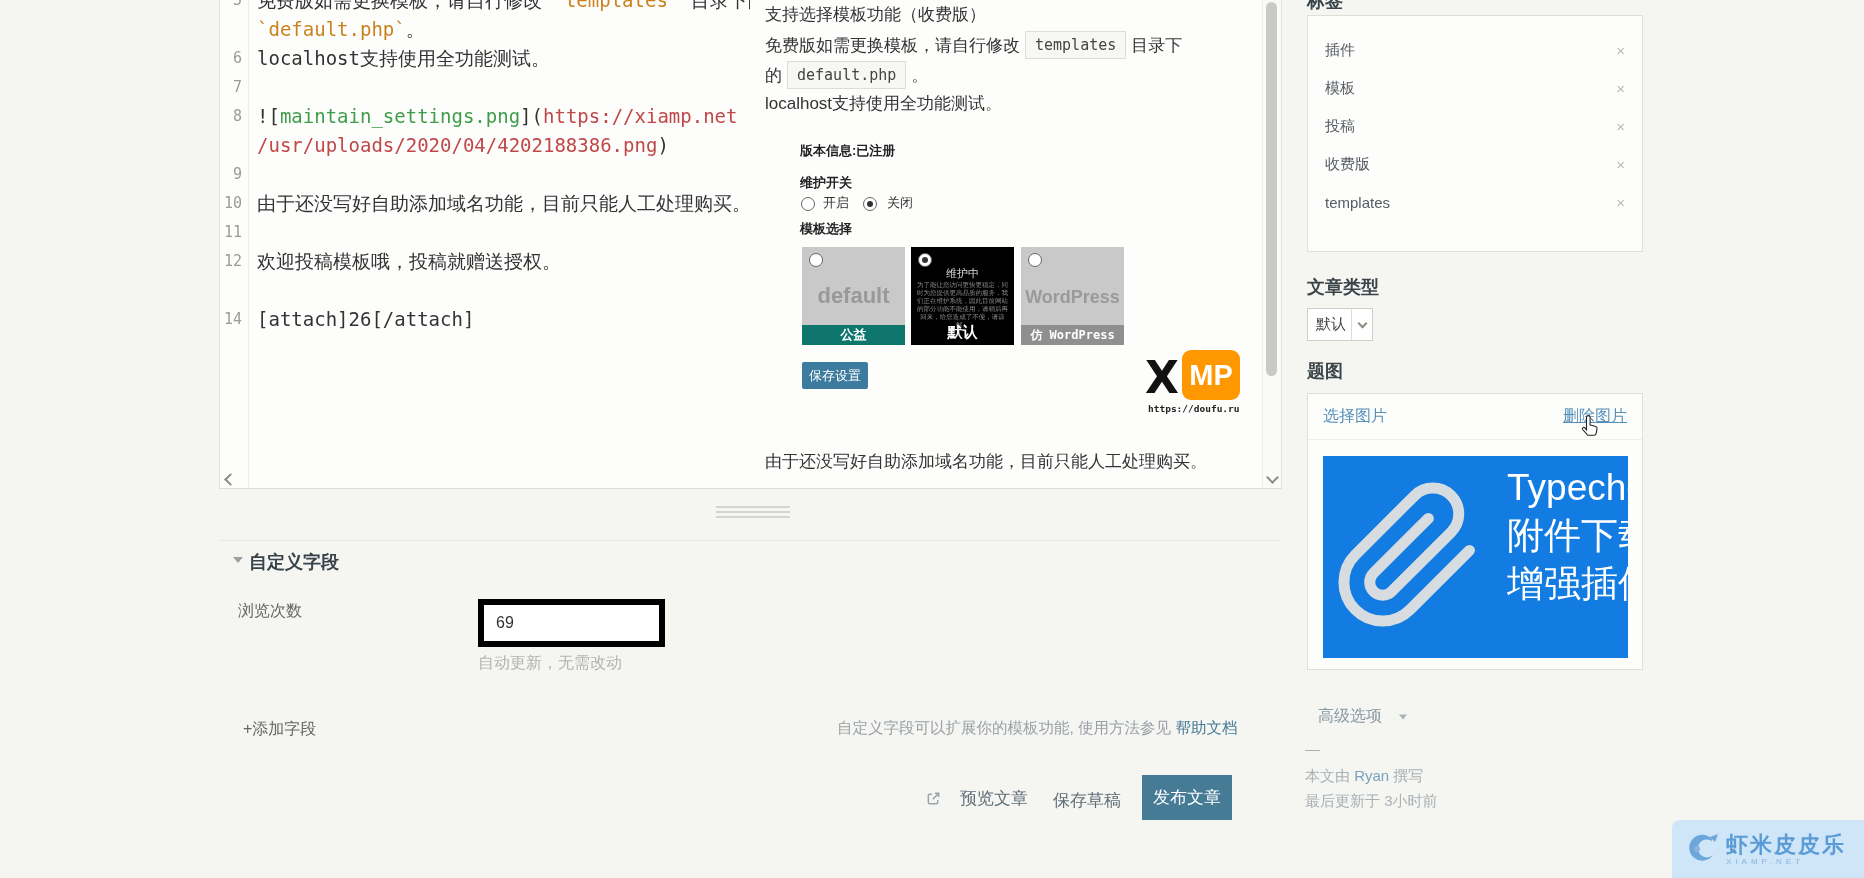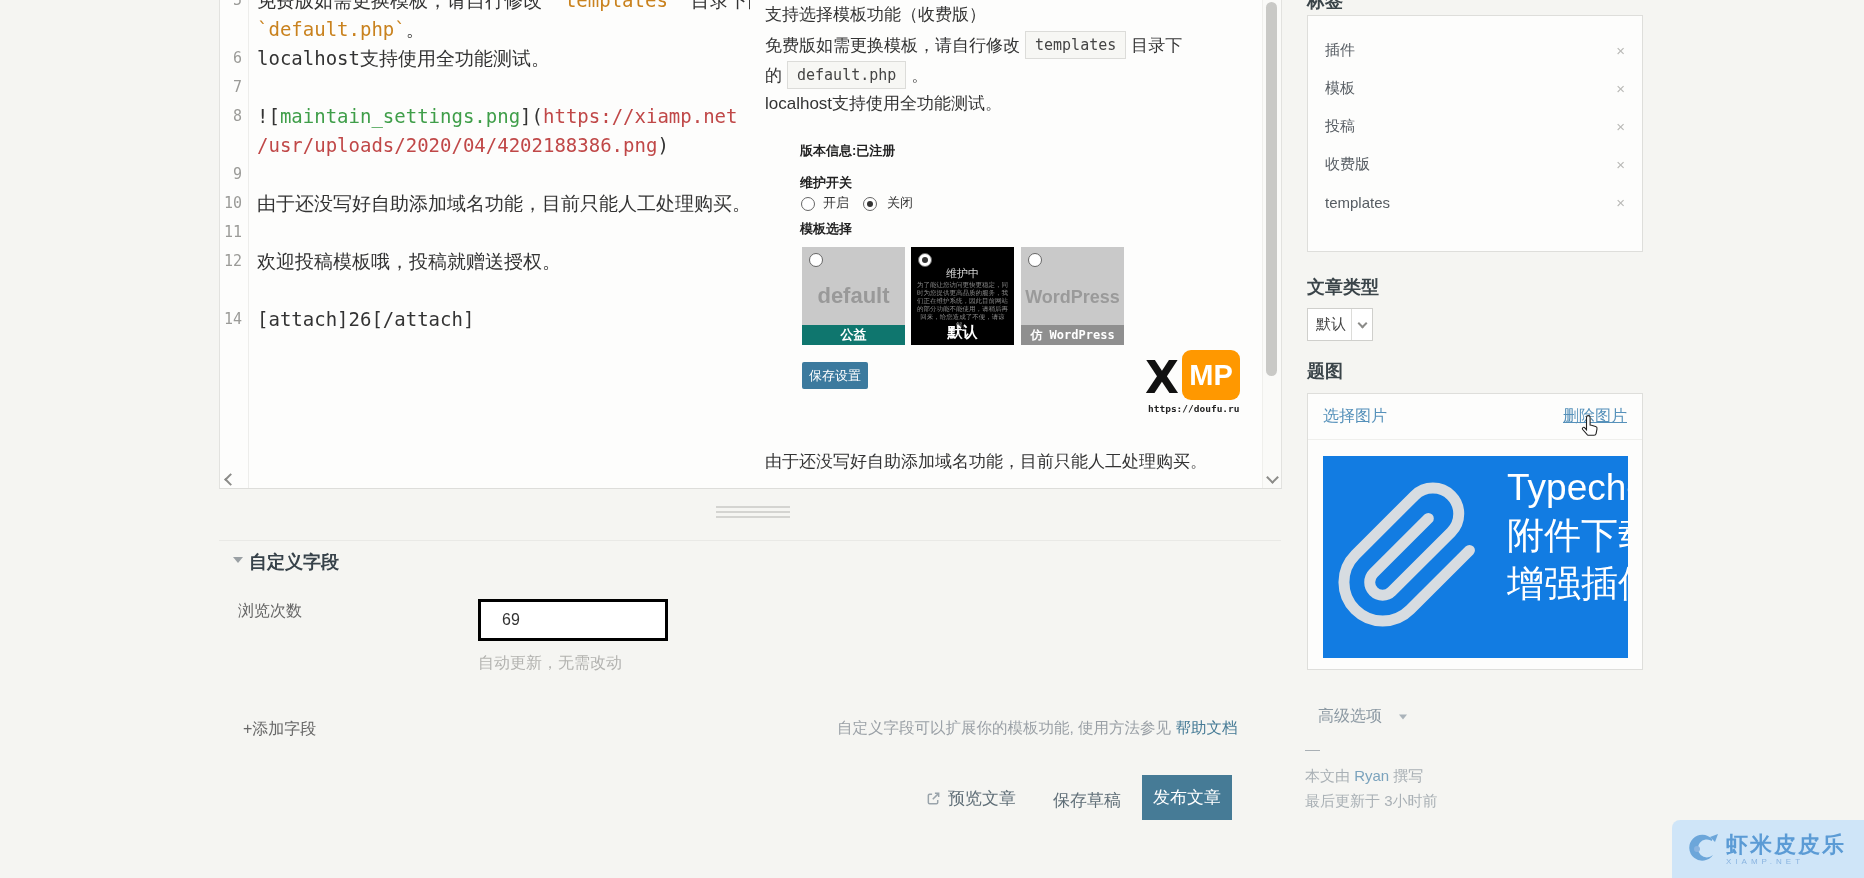--- a/index.html
+++ b/index.html
@@ -38,22 +38,22 @@
   .thumb .bar{position:absolute;left:0;right:0;bottom:0;height:20px;color:#fff;font-weight:bold;
               font-size:13px;text-align:center;line-height:20px;}
   .minibtn{position:absolute;background:#3c7a9e;color:#fff;font-size:13px;text-align:center;
            line-height:27px;width:66px;height:27px;border-radius:2px;}
   .scrollbar{position:absolute;right:0;top:0;width:18px;height:488px;background:#fafaf8;border-left:1px solid #efefec;}
   .sthumb{position:absolute;left:3px;top:2px;width:11px;height:374px;background:#c9c9c6;border-radius:6px;}
 
   
   .tri-down{display:inline-block;width:0;height:0;border-left:5px solid transparent;
             border-right:5px solid transparent;border-top:6px solid #9aa0a4;}
-  .field-input{position:absolute;left:478px;top:599px;width:163px;height:36px;border:3px solid #000000;
-               background:#fff;font-size:16px;color:#333;padding:0 0 0 21px;outline:none;
+  .field-input{position:absolute;left:478px;top:599px;width:163px;height:36px;border:6px solid #000000;
+               background:#fff;font-size:16px;color:#333;padding:0 0 0 12px;outline:none;
                font-family:"Liberation Sans",sans-serif;}
   .btn-publish{position:absolute;left:1142px;top:775px;width:90px;height:45px;background:#467b96;
                color:#fff;font-size:17px;border:none;cursor:pointer;font-family:"Liberation Sans",sans-serif;}
   .txtbtn{font-size:17px;color:#5f6e77;cursor:pointer;}
 
   
   .sbox{position:absolute;left:1307px;width:336px;background:#fdfdfc;border:1px solid #dededb;box-sizing:border-box;}
   .tagrow{height:38px;display:flex;align-items:center;justify-content:space-between;padding:0 17px;}
   .tagrow .t{font-size:15px;color:#565c62;}
   .tagrow .x{font-size:15px;color:#b9b9b6;cursor:pointer;}
@@ -193,21 +193,21 @@
 
 <span class="abs" style="left:238px;top:601px;font-size:16px;color:#666;">浏览次数</span>
 <input class="field-input" type="text" value="69" style="">
 <span class="abs" style="left:478px;top:653px;font-size:16px;color:#b3b3b0;">自动更新，无需改动</span>
 <span class="abs" style="left:243px;top:719px;font-size:16px;color:#666;cursor:pointer;">+添加字段</span>
 
 <div class="abs" style="left:837px;top:718px;font-size:15.5px;color:#9aa0a6;">
   <span>自定义字段可以扩展你的模板功能, 使用方法参见 </span><a style="color:#467b96;text-decoration:none;cursor:pointer;">帮助文档</a>
 </div>
 
-<div class="abs" style="left:926px;top:787px;display:flex;align-items:center;gap:7px;">
+<div class="abs" style="left:926px;top:787px;display:flex;align-items:center;gap:19px;">
   <svg width="15" height="15" viewBox="0 0 16 16">
     <path d="M6.5 3.5H3.8A1.3 1.3 0 0 0 2.5 4.8v7.4a1.3 1.3 0 0 0 1.3 1.3h7.4a1.3 1.3 0 0 0 1.3-1.3V9.5" fill="none" stroke="#9aa4ab" stroke-width="1.6"></path>
     <path d="M9.5 2.5h4v4M13.2 2.8L7.2 8.8" fill="none" stroke="#9aa4ab" stroke-width="1.6"></path>
   </svg>
   <span class="txtbtn">预览文章</span>
 </div>
 <span class="abs txtbtn" style="left:1053px;top:789px;">保存草稿</span>
 <button class="btn-publish">发布文章</button>
 
 <span class="sb-h" style="top:-11px">标签</span>

